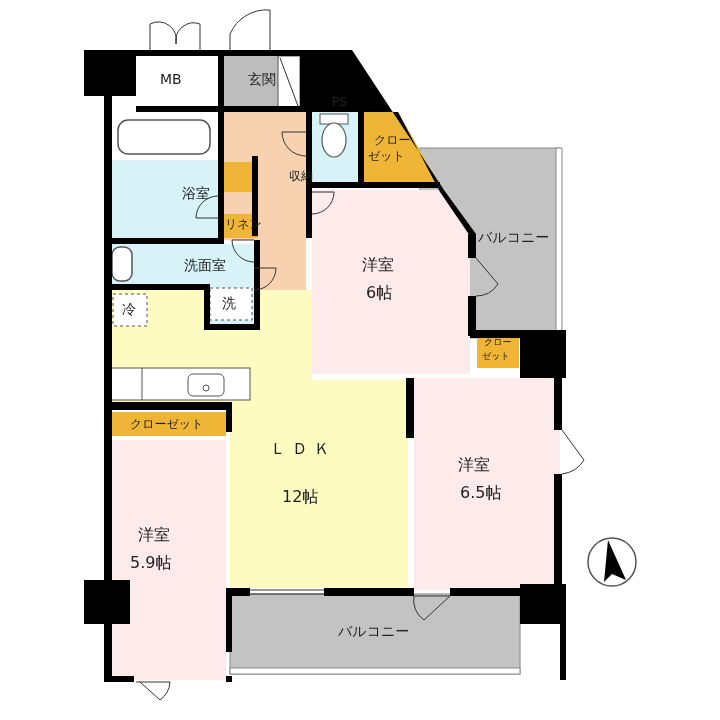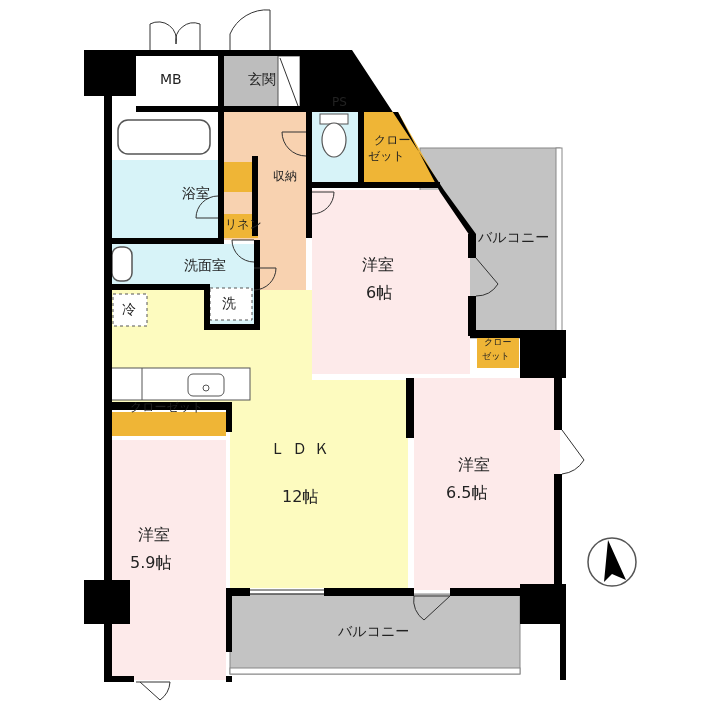--- a/index.html
+++ b/index.html
@@ -128,32 +128,32 @@
   <g>
     <circle cx="612" cy="562" r="24" fill="#fff" stroke="#555" stroke-width="1.5"></circle>
     <polygon points="608,540 626,580 612,574 604,582" fill="#000"></polygon>
   </g>
 </svg>
 
 <div class="lbl room-sm" style="left:160px;top:72px;">MB</div>
 <div class="lbl room-sm" style="left:232px;top:72px;margin-left:16px;">玄関</div>
 <div class="lbl room-xs" style="left:332px;top:96px;">PS</div>
 <div class="lbl room-sm" style="left:146px;top:186px;margin-left:36px;">浴室</div>
-<div class="lbl room-xs" style="left:225px;top:170px;padding-left:48px;">収納</div>
+<div class="lbl room-xs" style="left:241px;top:170px;padding-left:48px;">収納</div>
 <div class="lbl room-xs" style="left:225px;top:218px;">リネン</div>
 <div class="lbl room-sm" style="left:152px;top:258px;margin-left:32px;">洗面室</div>
 <div class="lbl room-sm" style="left:122px;top:302px;">冷</div>
 <div class="lbl room-sm" style="left:222px;top:296px;">洗</div>
 <div class="lbl room-xs" style="left:374px;top:134px;">クロー</div>
 <div class="lbl room-xs" style="left:368px;top:150px;">ゼット</div>
 <div class="lbl room-xs" style="left:484px;top:338px;font-size:9px;">クロー</div>
 <div class="lbl room-xs" style="left:482px;top:352px;font-size:9px;">ゼット</div>
-<div class="lbl room-xs" style="left:130px;top:401px;">クローゼット</div>
+<div class="lbl room-xs" style="left:130px;top:418px;">クローゼット</div>
 <div class="lbl room-big" style="left:362px;top:256px;">洋室</div>
 <div class="lbl room-big" style="left:366px;top:284px;">6帖</div>
 <div class="lbl room-big" style="left:458px;top:456px;">洋室</div>
-<div class="lbl room-big" style="left:446px;top:484px;">6.5帖</div>
+<div class="lbl room-big" style="left:460px;top:484px;">6.5帖</div>
 <div class="lbl room-big" style="left:138px;top:526px;">洋室</div>
 <div class="lbl room-big" style="left:130px;top:554px;">5.9帖</div>
 <div class="lbl room-big" style="left:270px;top:440px;letter-spacing:6px;">ＬＤＫ</div>
 <div class="lbl room-big" style="left:282px;top:488px;">12帖</div>
 <div class="lbl room-sm" style="left:478px;top:230px;">バルコニー</div>
 <div class="lbl room-sm" style="left:338px;top:624px;">バルコニー</div>
 
 </body></html>

